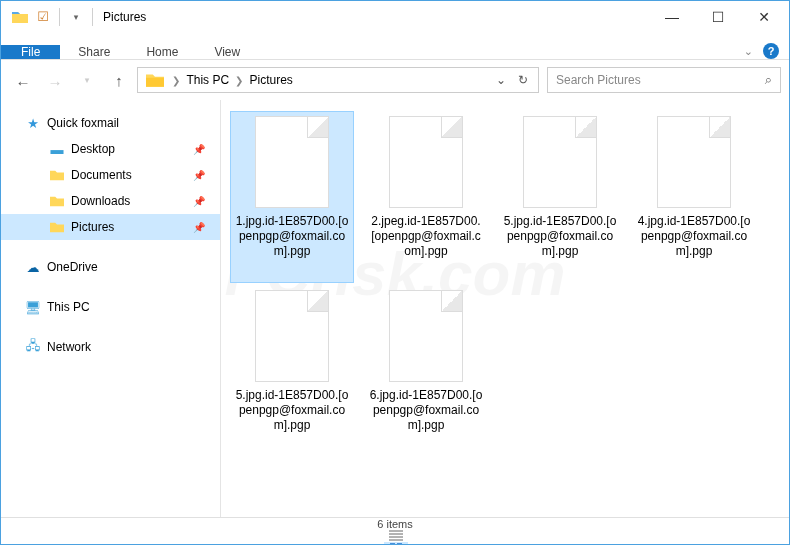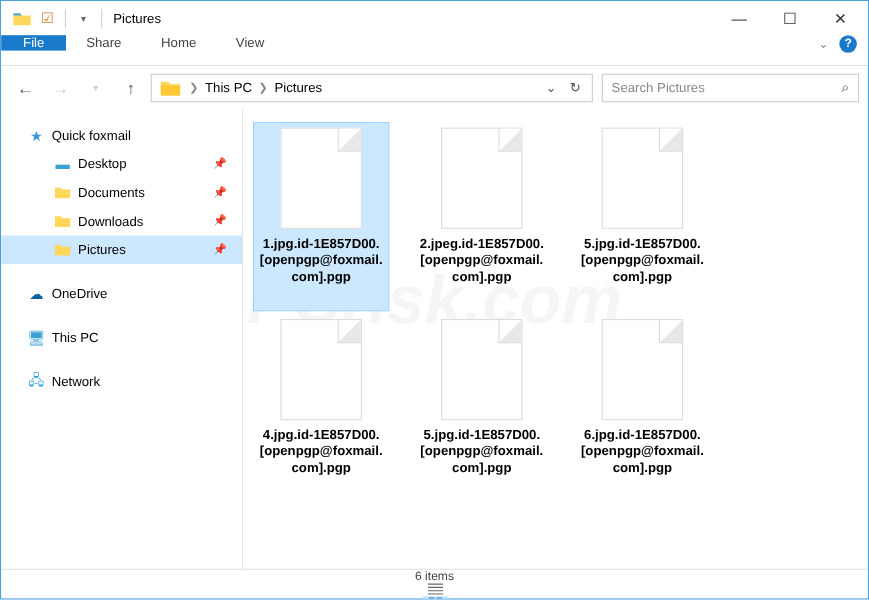--- a/index.html
+++ b/index.html
@@ -4,21 +4,21 @@
 <style>
 * { margin: 0; padding: 0; box-sizing: border-box; font-family: 'Segoe UI', sans-serif; }
 body { width: 790px; height: 545px; background: #fff; border: 1px solid #4ba1e0; overflow: hidden; position: relative; }
 .titlebar { height: 31px; background: #fff; display: flex; align-items: center; padding: 0 2px; }
 .tb-icons { display: flex; gap: 1px; align-items: center; padding-left: 6px; }
 .tb-icon { width: 22px; height: 22px; display: flex; align-items: center; justify-content: center; font-size: 13px; }
 .tb-sep { width: 1px; height: 18px; background: #d0d0d0; margin: 0 4px; }
 .tb-title { padding-left: 6px; font-size: 12px; color: #000; }
 .tb-spacer { flex: 1; }
 .win-btn { width: 46px; height: 30px; display: flex; align-items: center; justify-content: center; font-size: 14px; color: #333; }
-.ribbon { height: 28px; background: #fff; display: flex; align-items: flex-start; border-bottom: 1px solid #e0e0e0; }
+.ribbon { height: 28px; background: #fff; display: flex; align-items: flex-end; border-bottom: 1px solid #e0e0e0; }
 .ribbon-file { background: #1979ca; color: #fff; padding: 0 20px; font-size: 12px; display: flex; align-items: center; }
 .ribbon-tab { padding: 0 18px; font-size: 12px; color: #444; display: flex; align-items: center; }
 .ribbon-spacer { flex: 1; }
 .ribbon-right { display: flex; align-items: center; padding-right: 10px; gap: 10px; font-size: 11px; color: #666; }
 .help-circle { width: 16px; height: 16px; border-radius: 50%; background: #1979ca; color: #fff; display: flex; align-items: center; justify-content: center; font-size: 11px; font-weight: bold; }
 .navbar { height: 40px; display: flex; align-items: center; padding: 4px 8px; gap: 4px; }
 .nav-btn { width: 28px; height: 28px; display: flex; align-items: center; justify-content: center; font-size: 15px; color: #555; }
 .nav-btn.disabled { color: #ccc; }
 .breadcrumb { flex: 1; height: 26px; border: 1px solid #ccc; display: flex; align-items: center; padding: 0 4px; font-size: 12px; }
 .bc-icon { width: 18px; height: 18px; margin: 0 4px; }
@@ -29,21 +29,21 @@
 .searchbox { width: 234px; height: 26px; border: 1px solid #ccc; margin-left: 4px; display: flex; align-items: center; padding: 12px 8px; font-size: 12px; color: #888; }
 .searchbox span:last-child { margin-left: auto; color: #666; }
 .content { display: flex; height: 417px; }
 .sidebar { width: 220px; border-right: 1px solid #e4e4e4; padding: 10px 0; font-size: 12px; overflow: hidden; }
 .tree-item { display: flex; align-items: center; height: 26px; padding-left: 24px; gap: 6px; cursor: pointer; }
 .tree-item.sub { padding-left: 48px; }
 .tree-item.selected { background: #cce8ff; }
 .tree-item .pin { margin-left: auto; margin-right: 14px; color: #888; font-size: 10px; }
 .tree-icon { width: 16px; height: 16px; display: flex; align-items: center; justify-content: center; font-size: 13px; }
 .tree-gap { height: 14px; }
-.filearea { flex: 1; padding: 12px 10px; display: flex; flex-wrap: wrap; align-content: flex-start; gap: 4px 24px; font-weight: bold; }
+.filearea { flex: 1; padding: 12px 10px; display: flex; flex-wrap: wrap; align-content: flex-start; gap: 4px 12px; }
 .file-item { width: 122px; height: 170px; display: flex; flex-direction: column; align-items: center; text-align: center; padding: 4px; cursor: pointer; }
 .file-item.selected { background: #cce8ff; outline: 1px solid #98d1ff; }
 .file-thumb { width: 74px; height: 92px; background: #fff; border: 1px solid #dcdcdc; position: relative; margin-bottom: 6px; }
 .file-thumb::before { content: ''; position: absolute; top: 0; right: 0; width: 20px; height: 20px; background: linear-gradient(135deg, #fff 50%, #e8e8e8 50%); border-left: 1px solid #dcdcdc; border-bottom: 1px solid #dcdcdc; }
 .file-name { font-size: 12px; line-height: 15px; word-break: break-all; color: #000; max-height: 60px; overflow: hidden; }
 .statusbar { height: 26px; border-top: 1px solid #e0e0e0; display: flex; align-items: center; padding: 0 12px; font-size: 11px; color: #444; flex-direction: column; }
 .statusbar .sb-spacer { flex: 1; }
 .view-btn { width: 24px; height: 20px; display: flex; align-items: center; justify-content: center; margin-left: 2px; }
 .view-btn.active { background: #cce8ff; }
 .folder-svg { width: 16px; height: 14px; }

